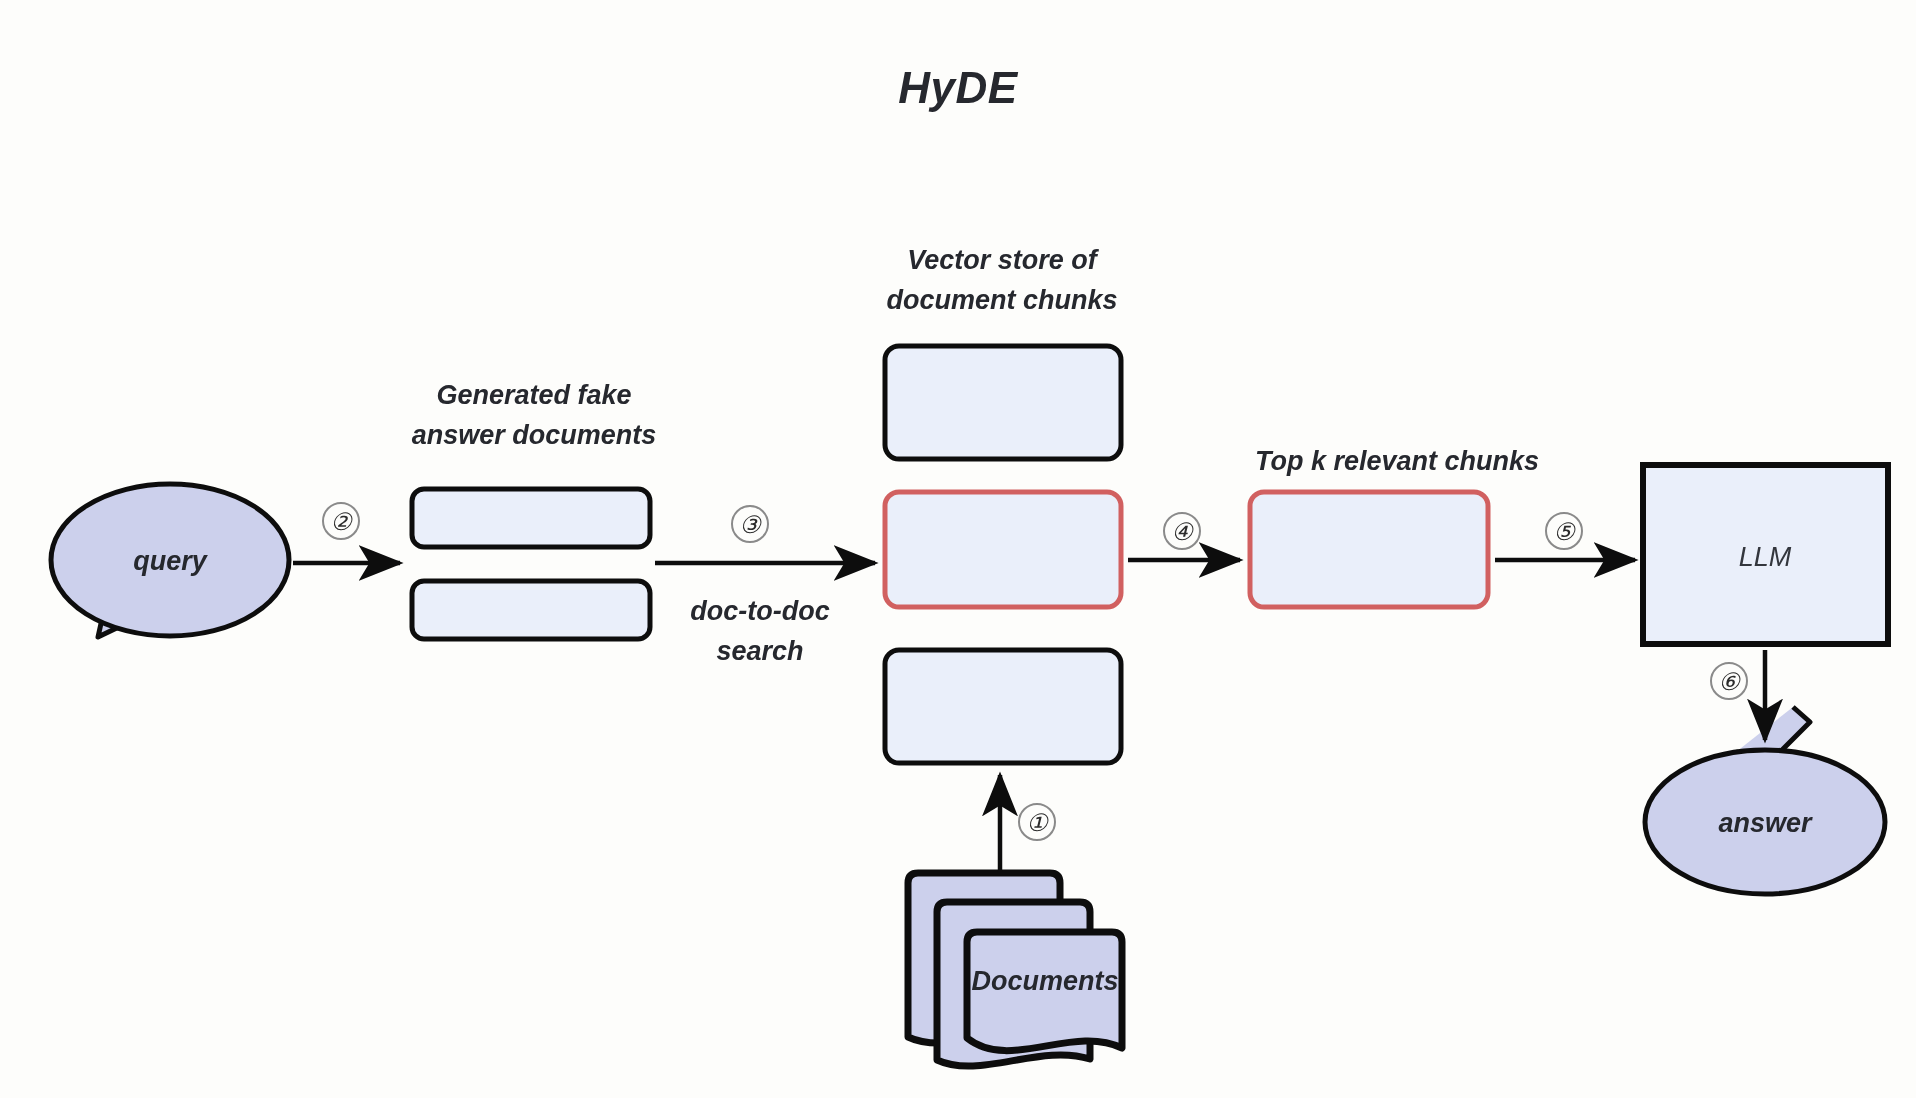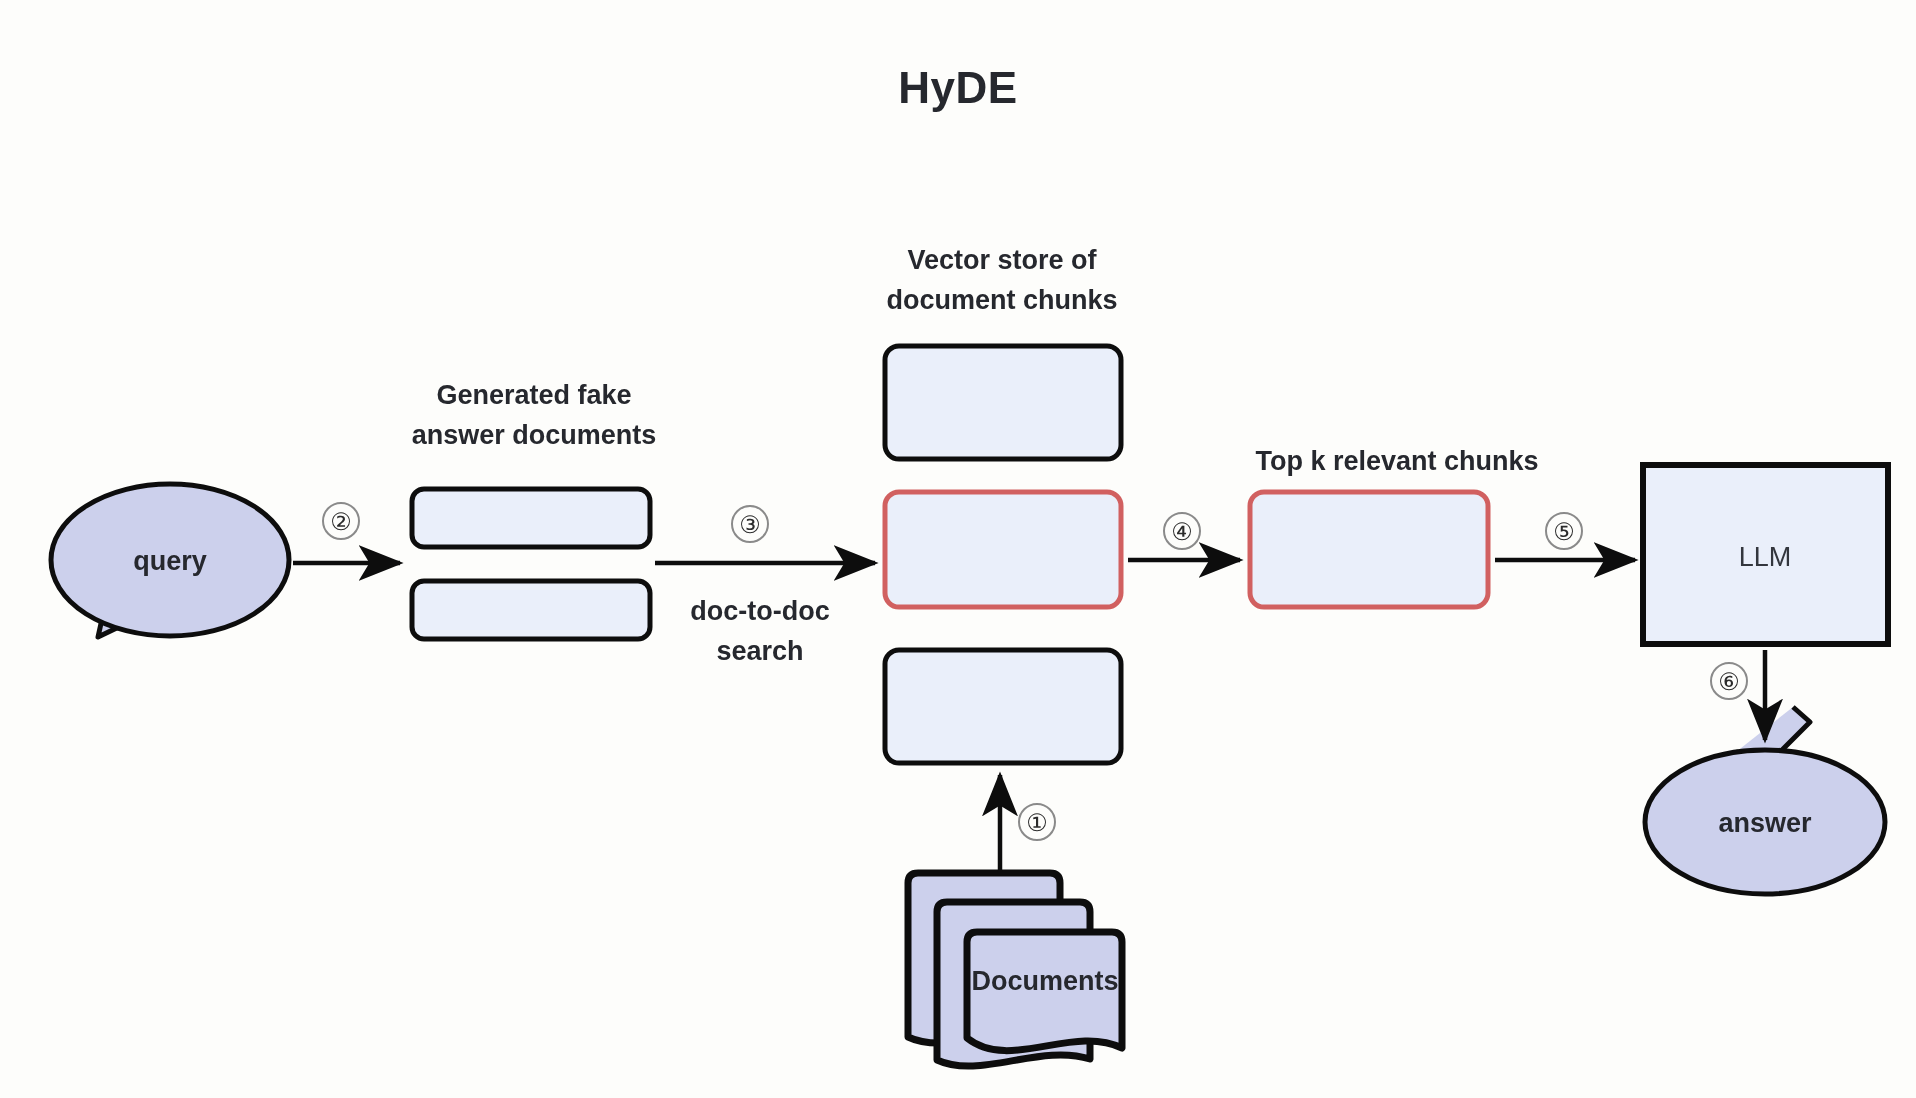--- a/index.html
+++ b/index.html
@@ -11,20 +11,21 @@
     width: 1916px;
     height: 1098px;
     overflow: hidden;
     font-family: "Liberation Sans", sans-serif;
   }
   #diagram-root {
     position: relative;
     width: 1716px;
     height: 1098px;
     background: #fdfdfb;
+    font-style: italic;
   }
   svg#diagram-svg {
     display: block;
     width: 1916px;
     height: 1098px;
   }
   .shape-fill-blue  { fill: #eaeffa; }
   .shape-fill-lav   { fill: #ccd0ec; }
   .edge-line {
     stroke: #0d0d0d;

